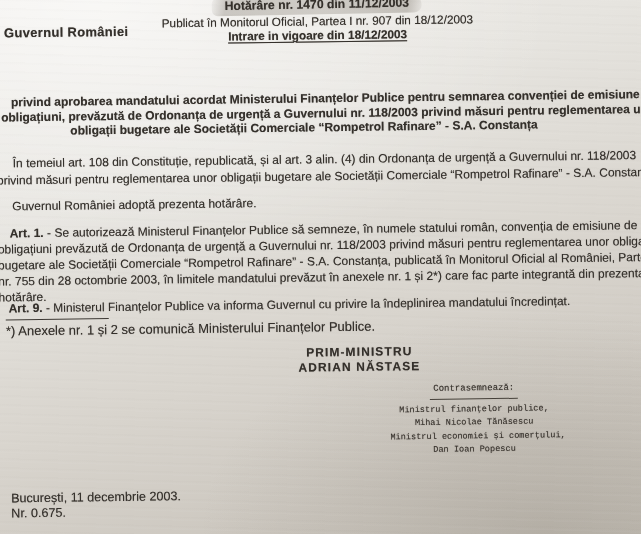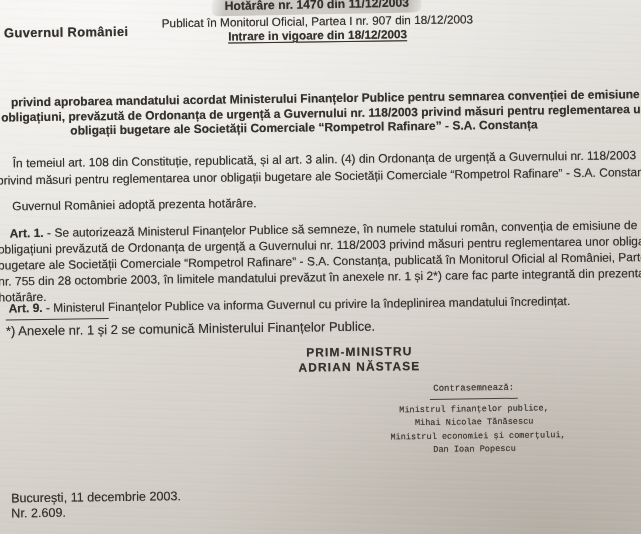--- a/index.html
+++ b/index.html
@@ -109,16 +109,16 @@
 
     <div class="line cs">
       <div><span class="cs-head">Contrasemnează:</span></div>
       <div>Ministrul finanțelor publice,</div>
       <div>Mihai Nicolae Tănăsescu</div>
       <div>Ministrul economiei și comerțului,</div>
       <div>Dan Ioan Popescu</div>
     </div>
 
     <div class="line fdate">București, 11 decembrie 2003.</div>
-    <div class="line fnum">Nr. 2.609.</div>
+    <div class="line fnum">Nr. 0.675.</div>
 
   </div>
 </div>
 
 </body></html>

